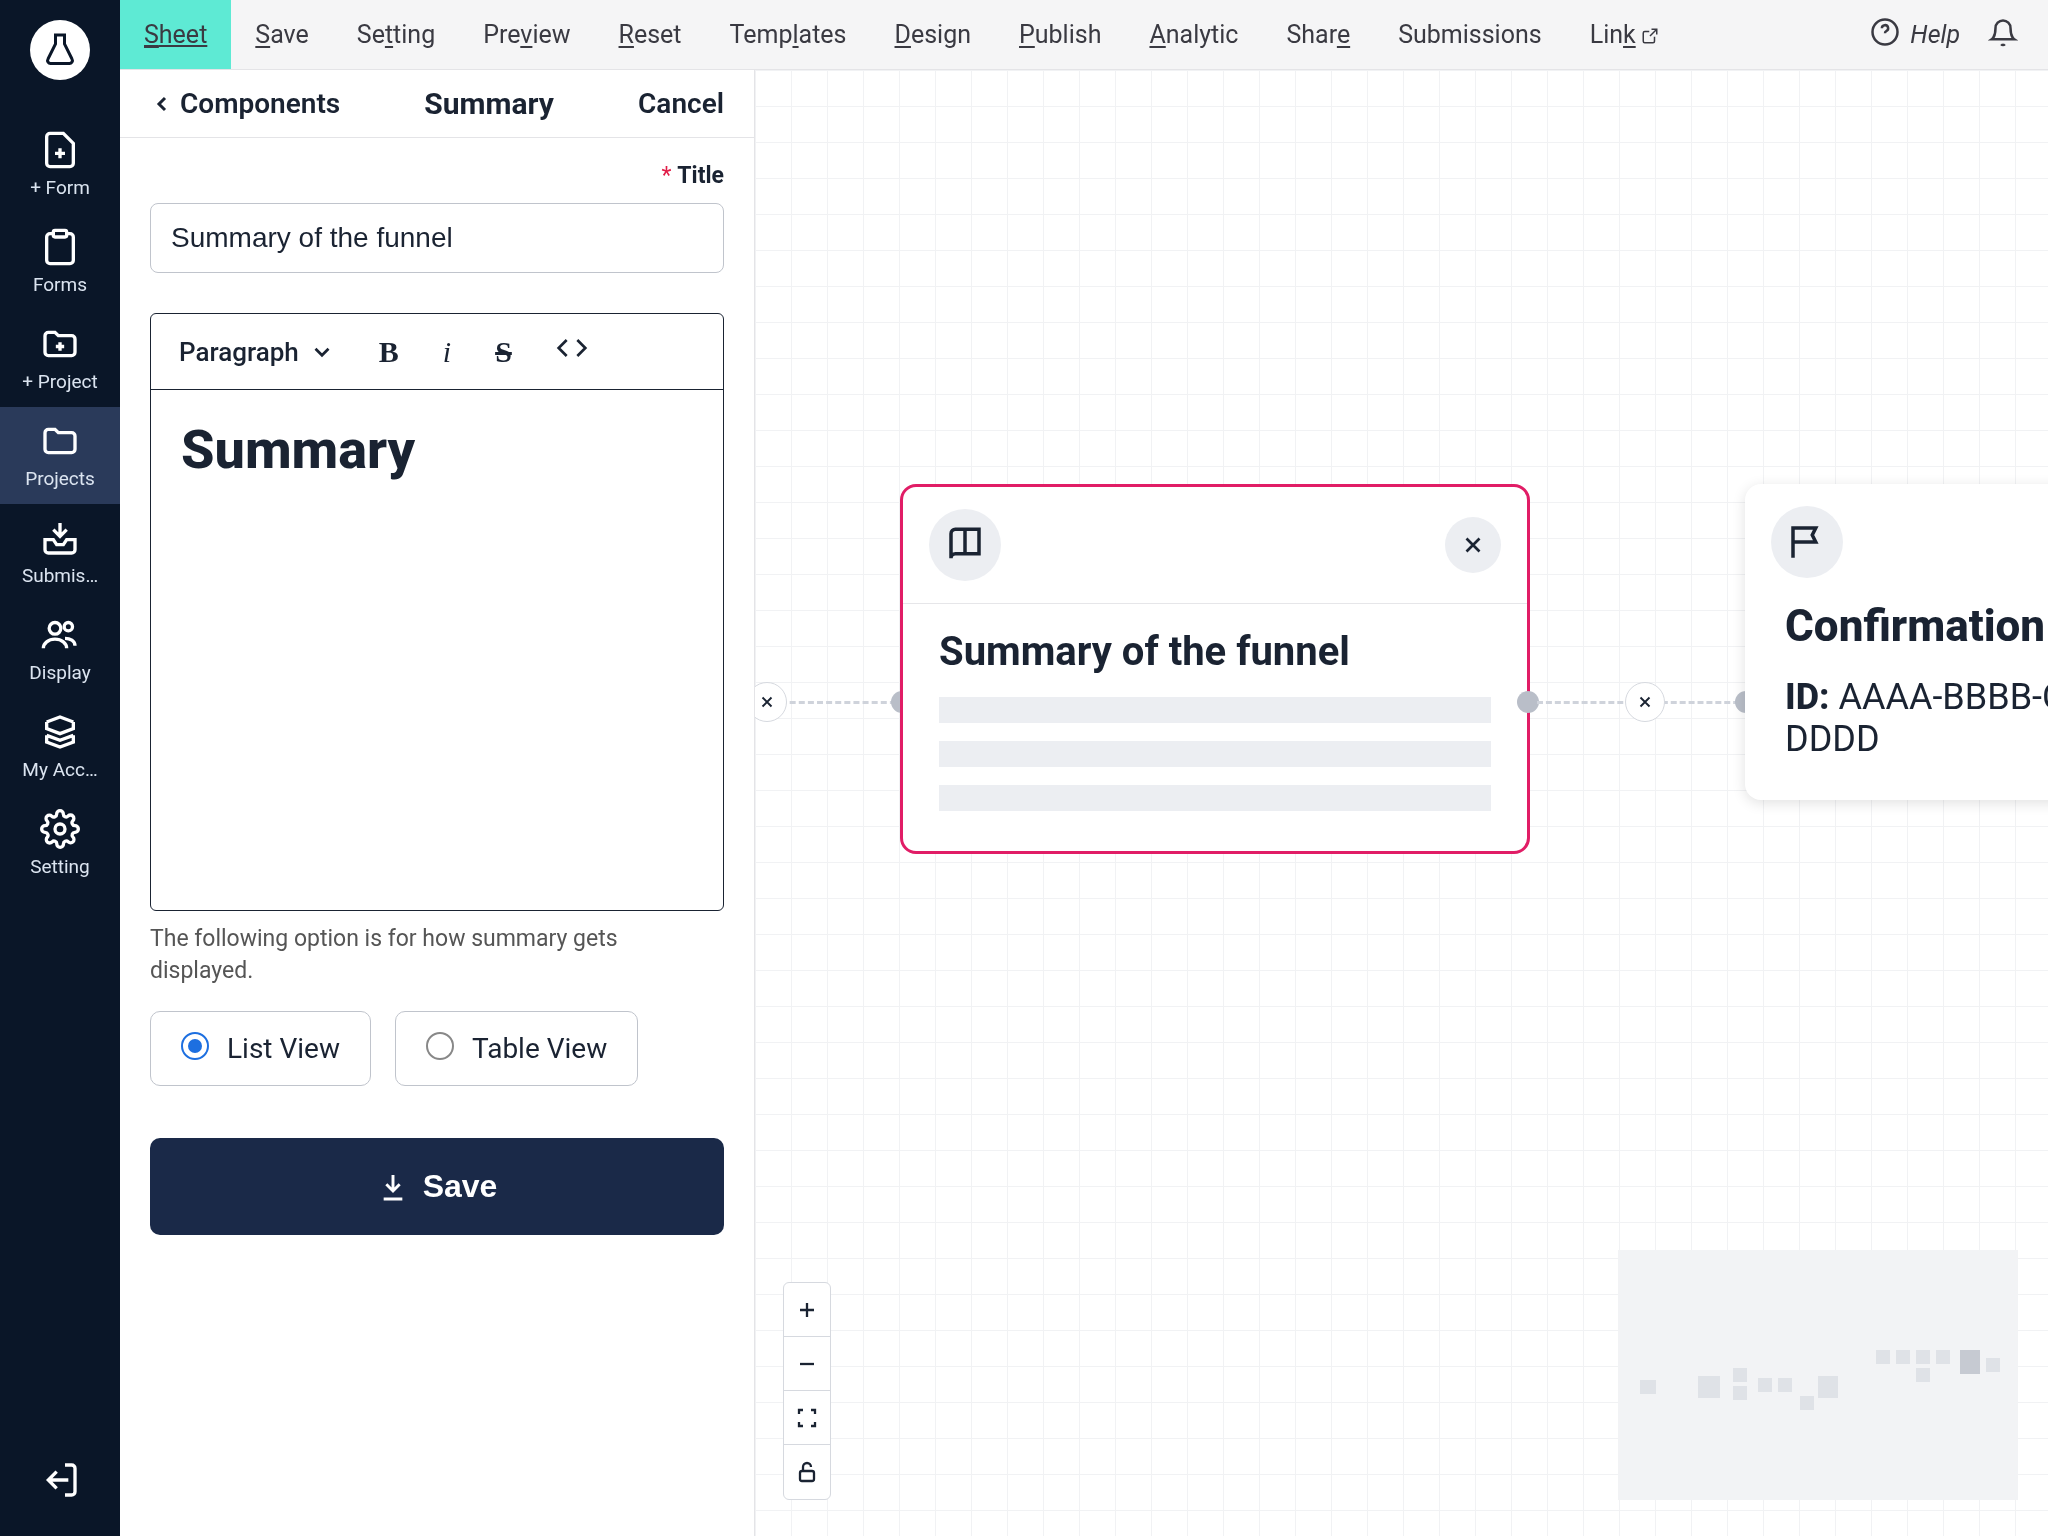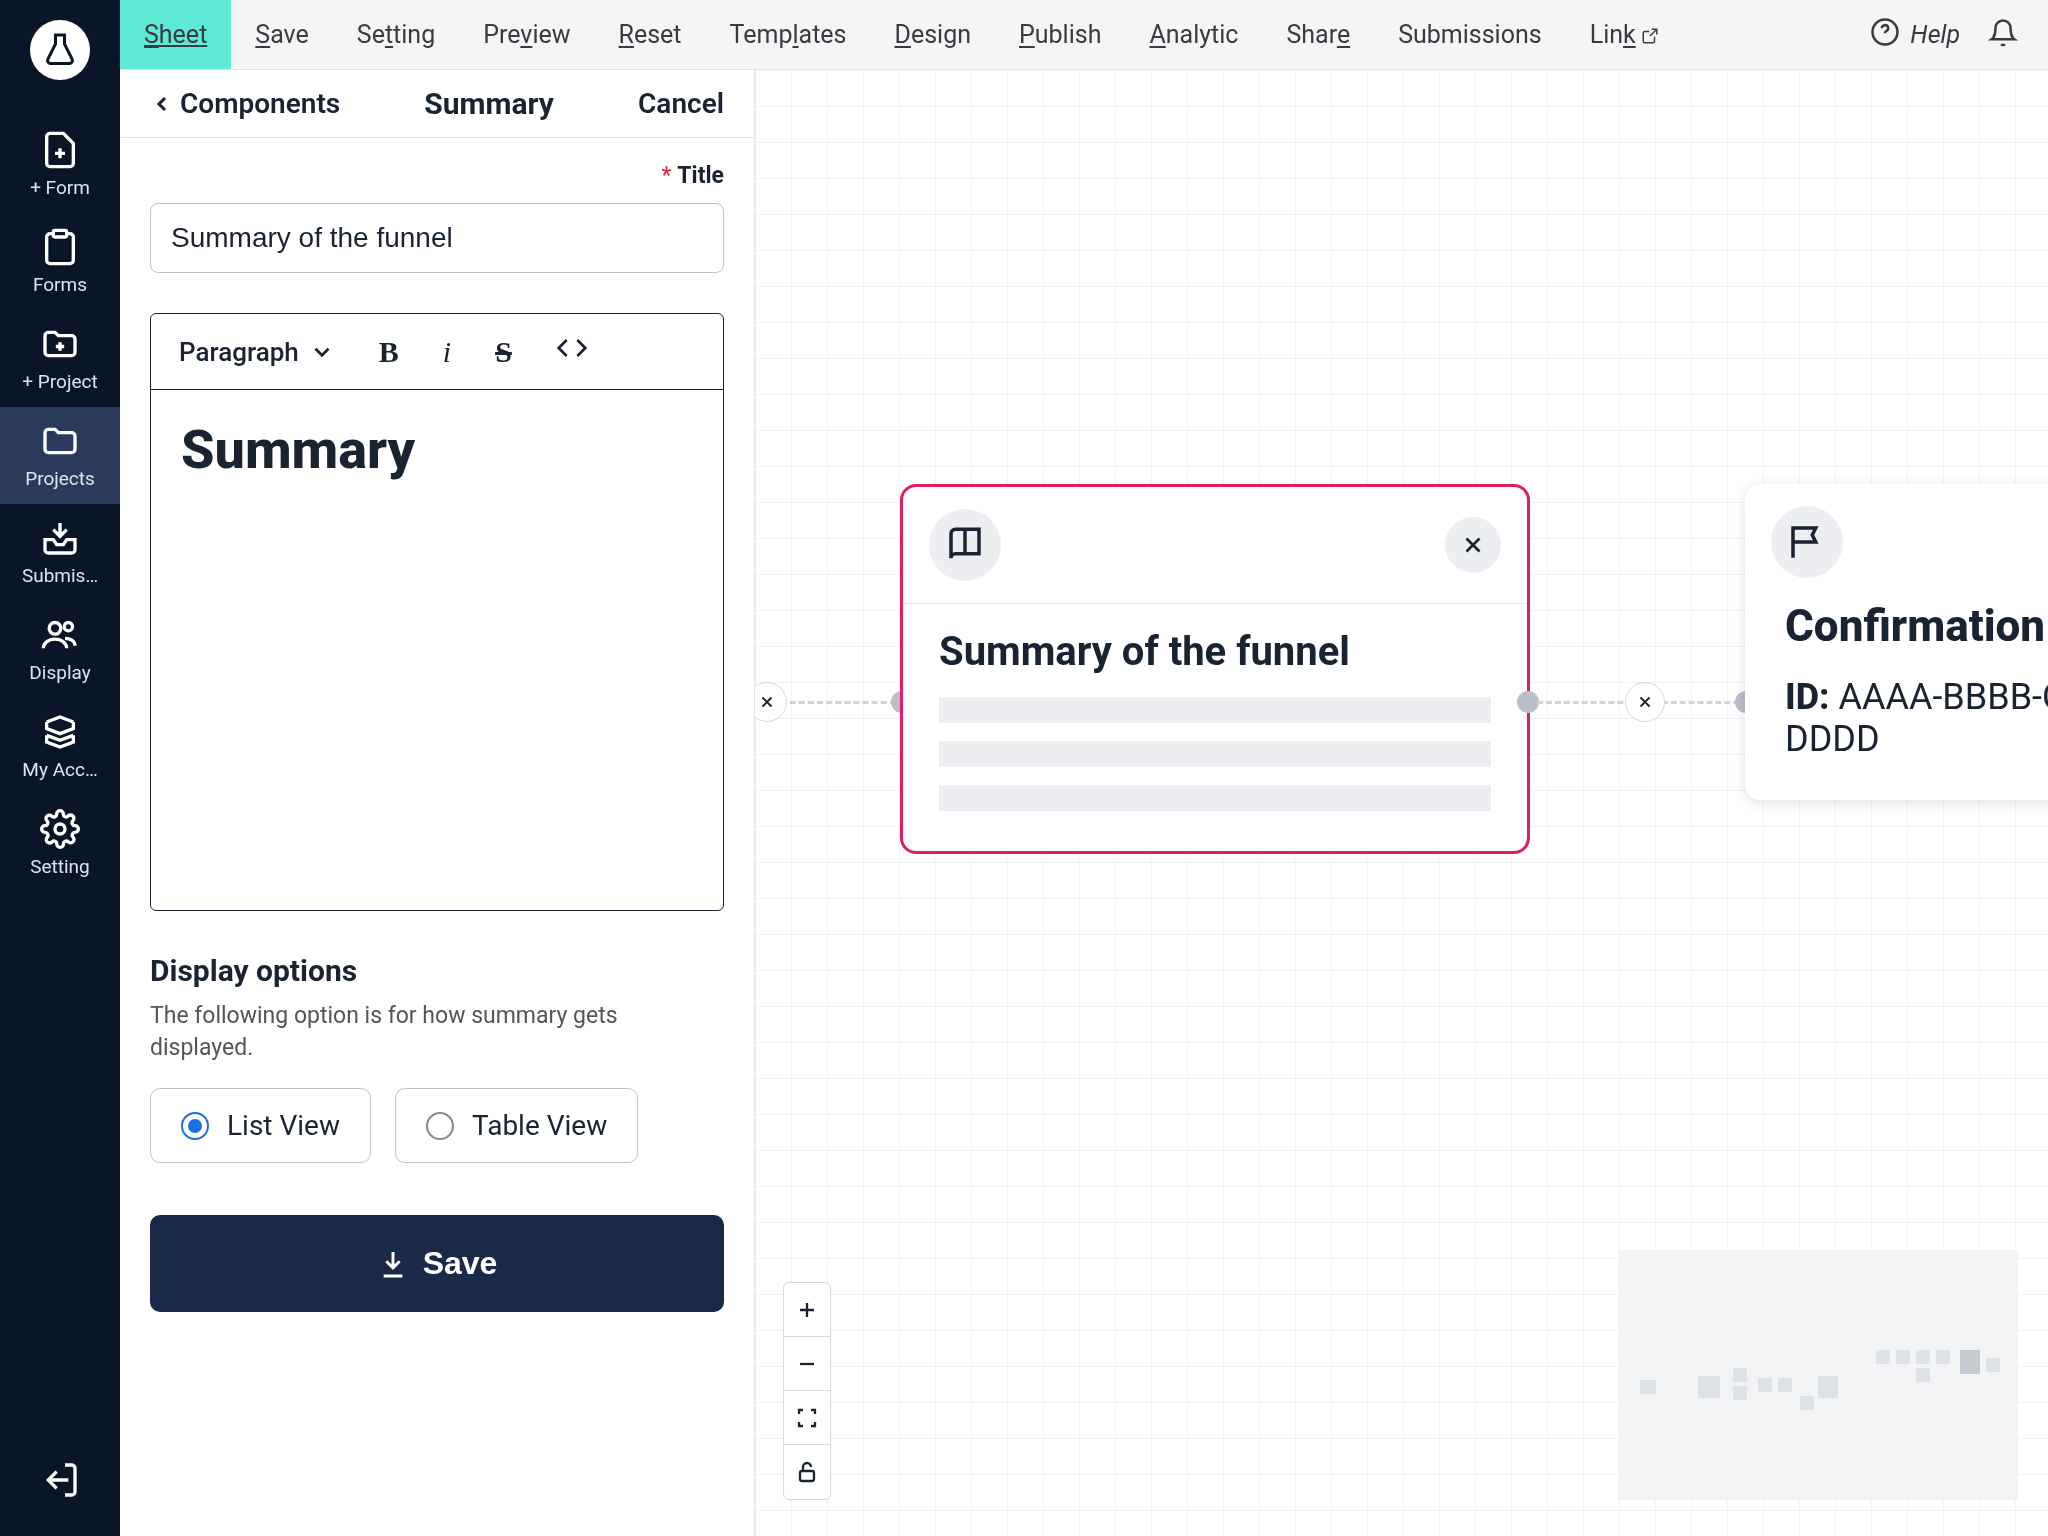--- a/index.html
+++ b/index.html
@@ -41,21 +41,21 @@
 .tbtn { font-size:30px; font-weight:700; cursor:pointer; font-family:Georgia,serif; }
 .tbtn.italic { font-style:italic; font-weight:500;}
 .tbtn.strike { text-decoration:line-through; }
 .tbtn svg{width:32px;height:32px;stroke:#1a2332;fill:none;stroke-width:2;}
 .editor-body { padding:28px 30px 28px 30px; min-height:520px; }
 .editor-body h1 { font-size:54px; font-weight:800; color:#1a2332; margin-bottom:30px; }
 .editor-body p { font-size:27px; line-height:1.45; color:#1a2332; }
 .section-title { font-size:30px; font-weight:700; margin-top:42px; }
 .section-desc { font-size:23px; color:#555; margin-top:12px; line-height:1.4;}
 .radio-row { display:flex; gap:24px; margin-top:24px; }
-.radio-opt { border:1.5px solid #c0c4cc; border-radius:10px; padding:20px 30px; display:flex; align-items:center; font-size:28px; cursor:pointer; }
+.radio-opt { border:1.5px solid #c0c4cc; border-radius:10px; padding:20px 30px; display:flex; align-items:flex-start; font-size:28px; cursor:pointer; }
 .radio { width:28px;height:28px;border:2.5px solid #888;border-radius:50%;margin-right:18px;display:flex;align-items:center;justify-content:center;}
 .radio.checked { border-color:#1d6fe0; }
 .radio.checked::after { content:""; width:14px;height:14px;border-radius:50%;background:#1d6fe0; }
 .save-btn { margin:52px 0 40px 0; width:100%; background:#1a2948; color:#fff; border:none; border-radius:10px; padding:30px 0; font-size:32px; font-weight:600; display:flex;align-items:center;justify-content:center;gap:14px;cursor:pointer;}
 .save-btn svg{width:32px;height:32px;stroke:#fff;fill:none;stroke-width:2.2;}
 
 
 .canvas { position:absolute; left:755px; top:70px; right:0; bottom:0; background:#fff;
   background-image: linear-gradient(#f1f2f4 1px, transparent 1px), linear-gradient(90deg, #f1f2f4 1px, transparent 1px);
   background-size: 36px 36px; overflow:hidden;}
@@ -240,21 +240,20 @@
         <div class="tbtn strike">S</div>
         <div class="tbtn"><svg viewBox="0 0 24 24">
               <path d="M8 6l-6 6 6 6M16 6l6 6-6 6"></path>
             </svg></div>
       </div>
       <div class="editor-body">
         <h1>Summary</h1>
       </div>
     </div>
 
-    <div class="section-title">Display options</div>
     <div class="section-desc">The following option is for how summary gets displayed.</div>
     <div class="radio-row">
       <div class="radio-opt">
         <span class="radio checked"></span>
         <span>List View</span>
       </div>
       <div class="radio-opt">
         <span class="radio"></span>
         <span>Table View</span>
       </div>

